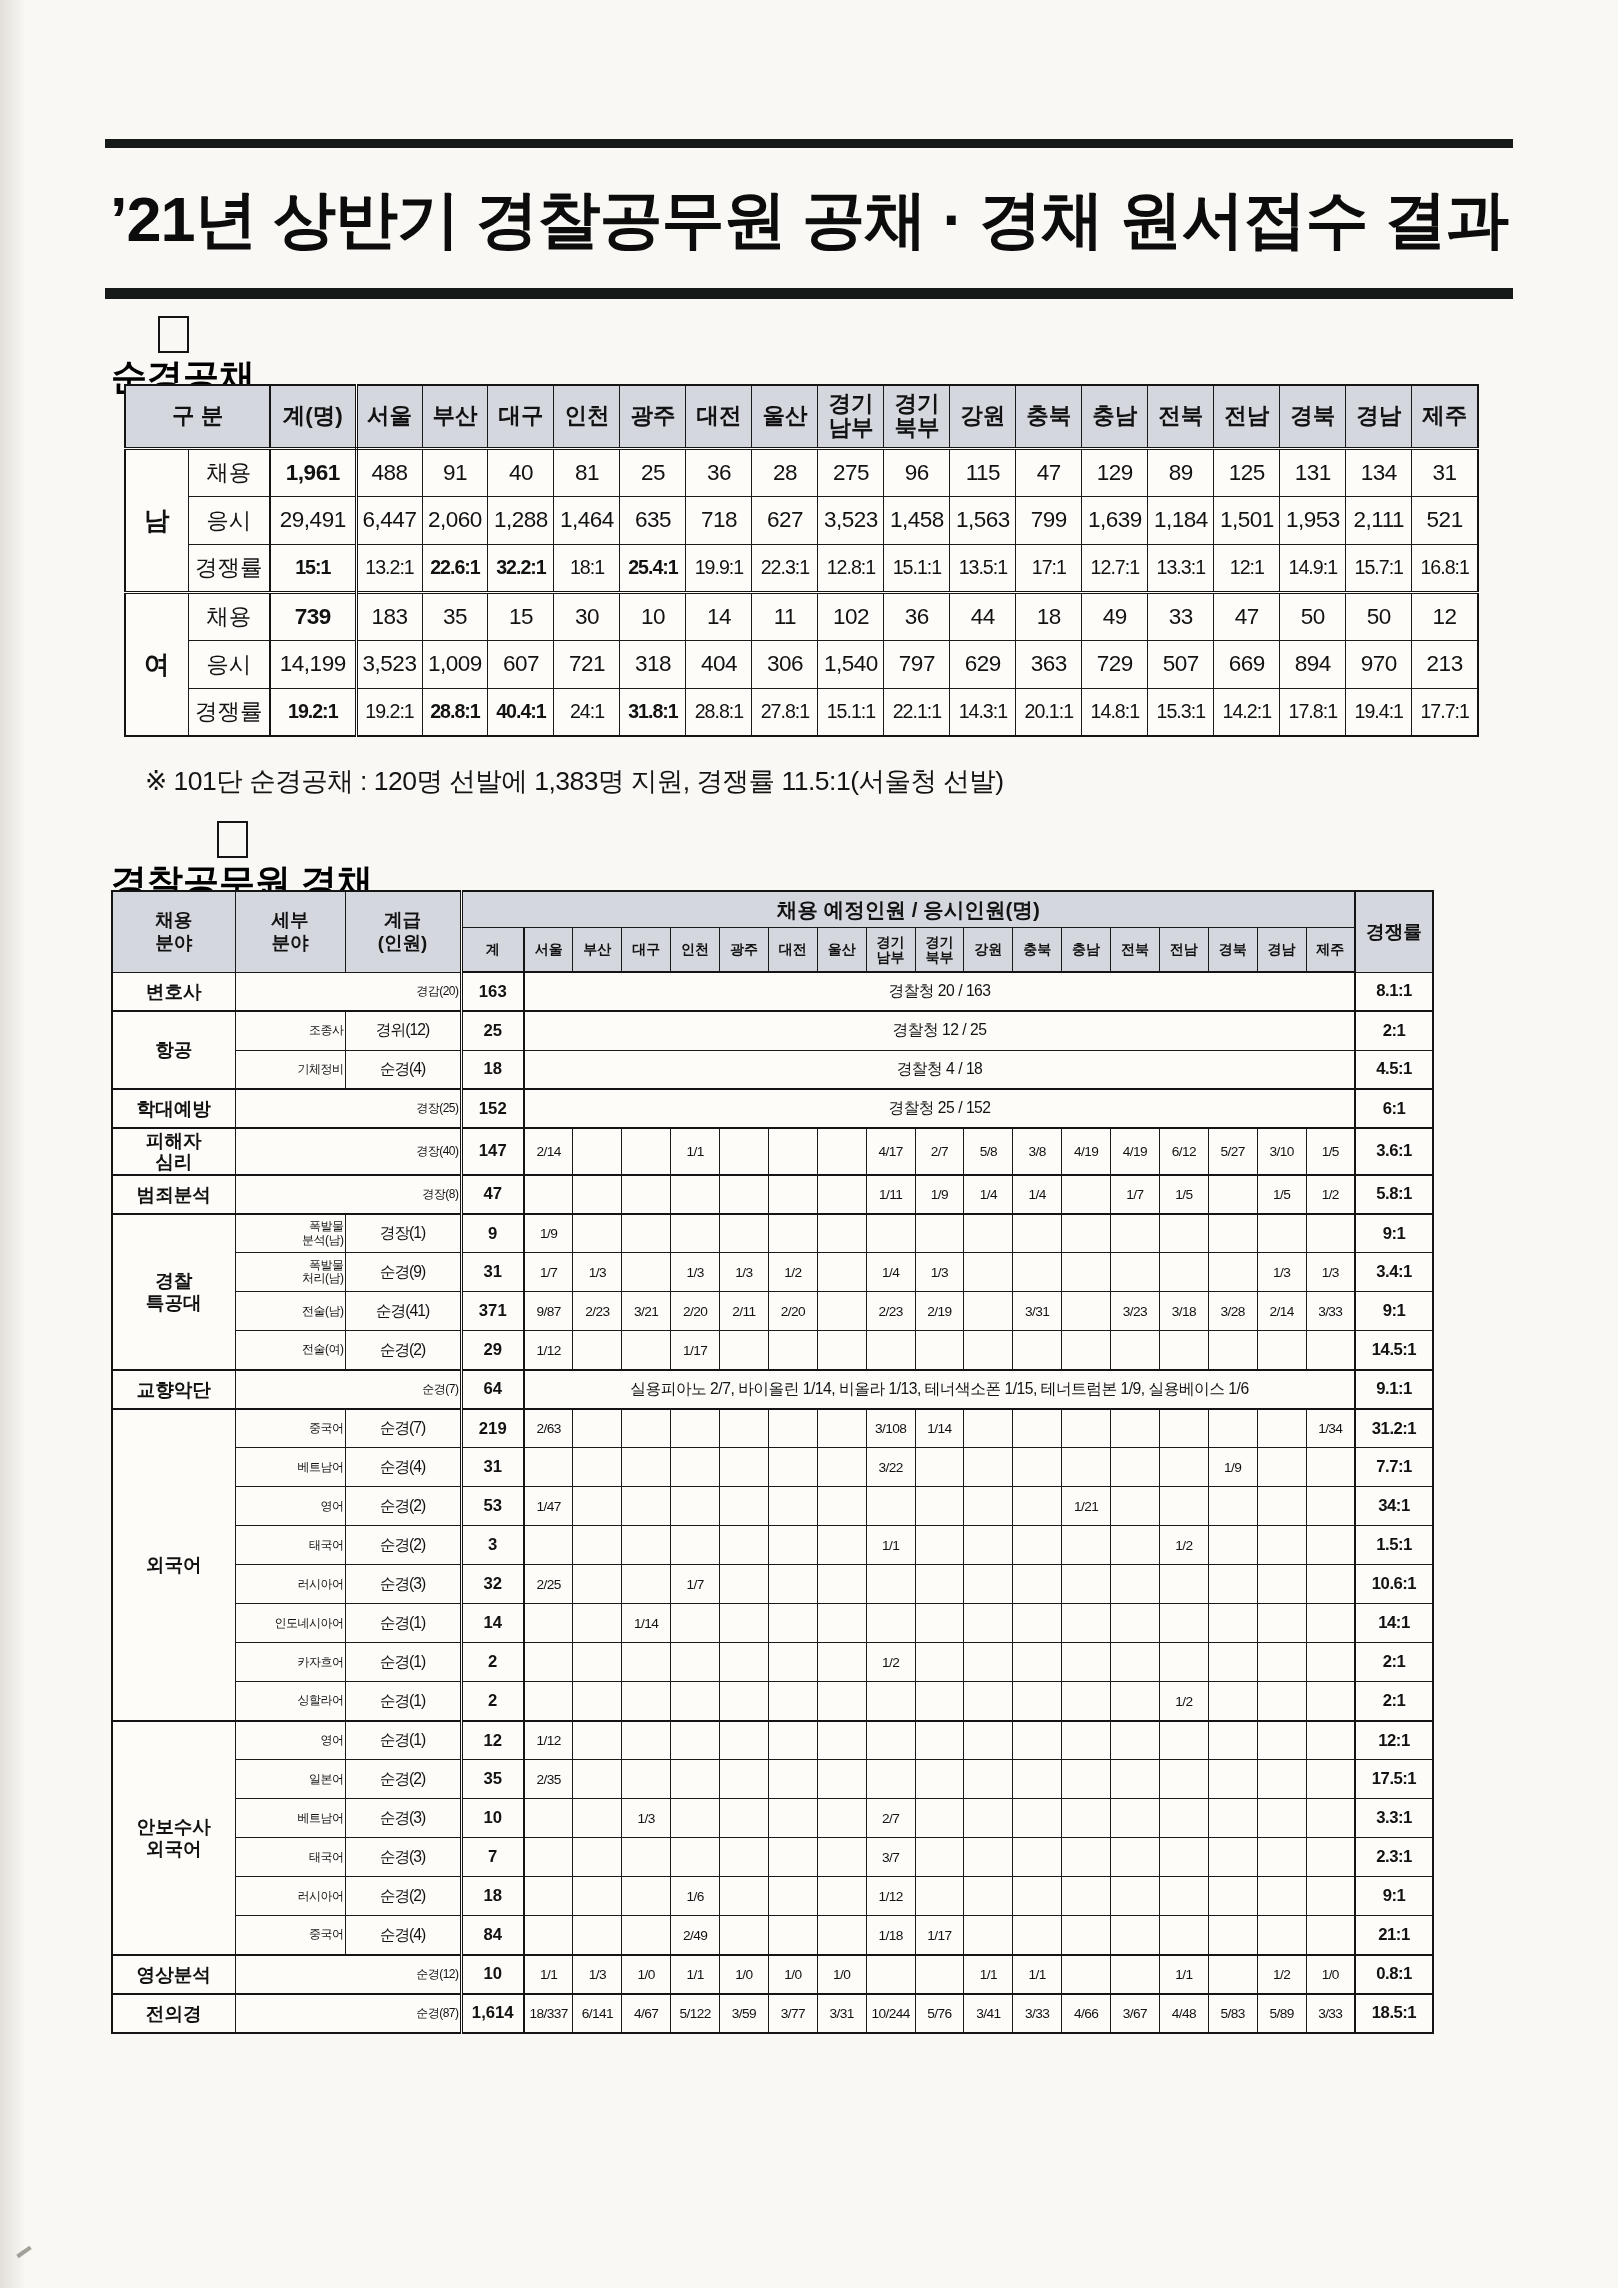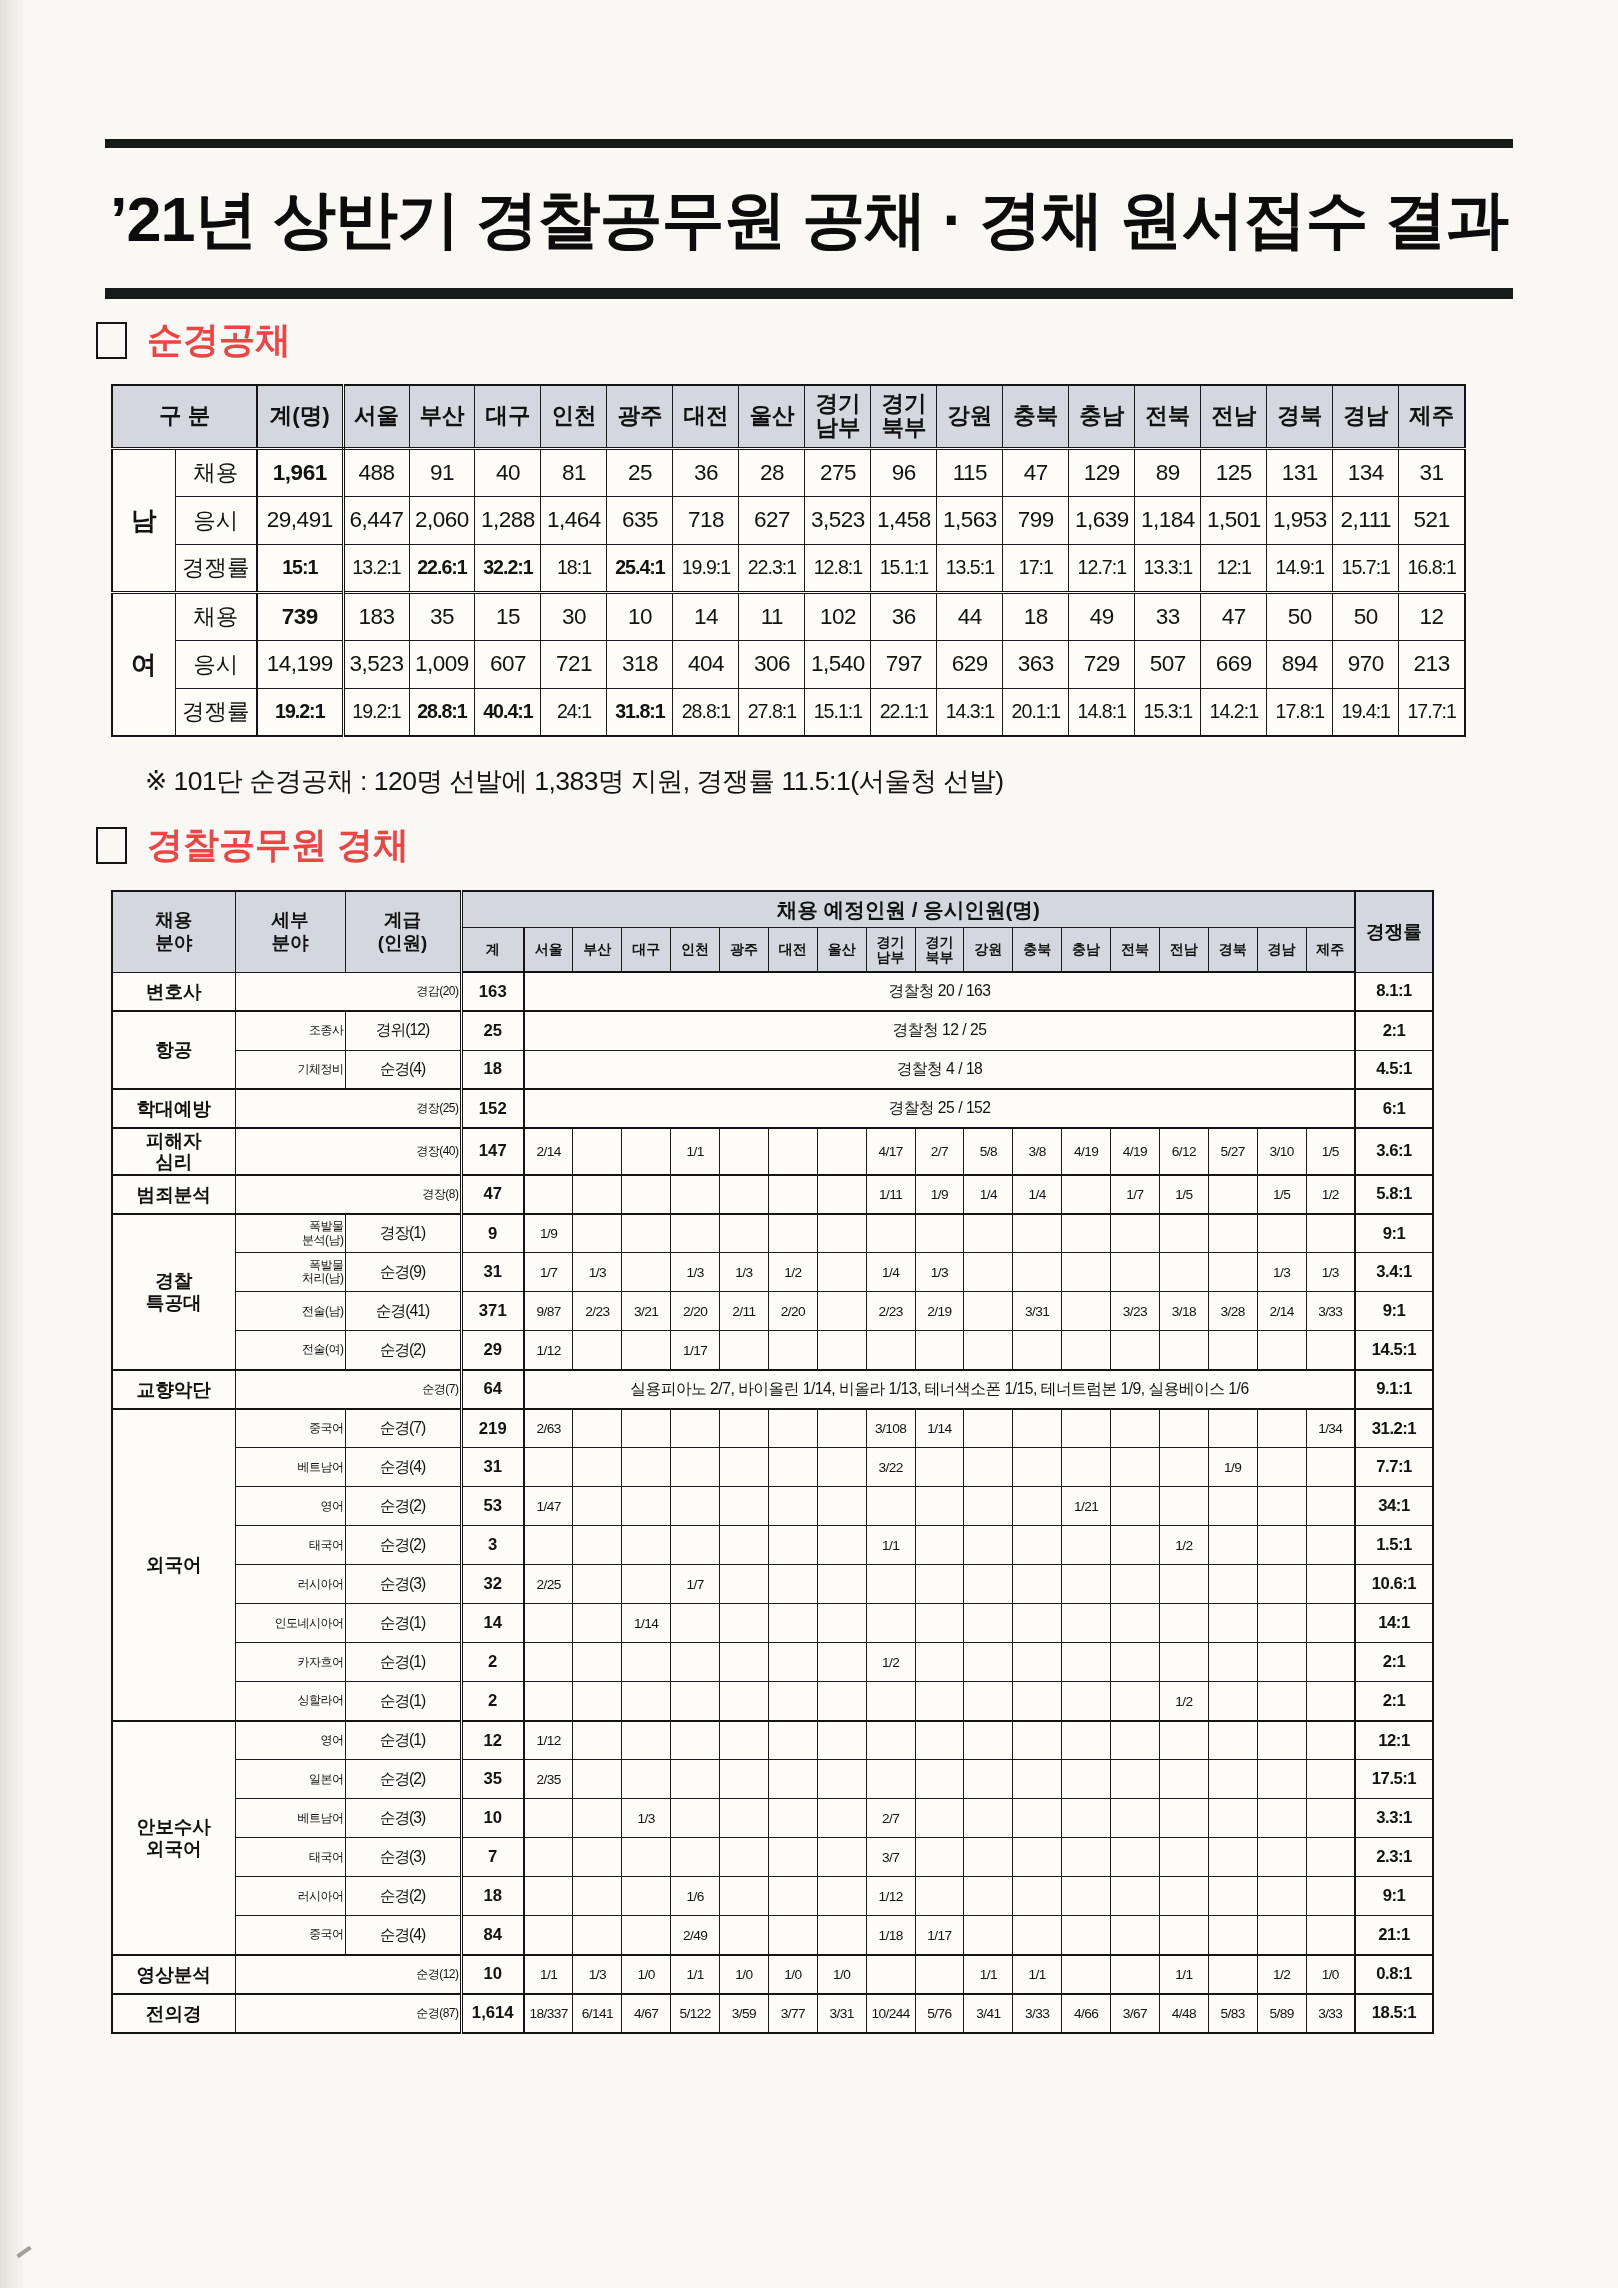--- a/index.html
+++ b/index.html
@@ -15,40 +15,40 @@
     background:#6a675f; transform:rotate(-35deg); opacity:.6; }
 
   
   #title-block { position:absolute; left:105px; top:139px; width:1408px; }
   .bar-top { height:8.8px;  background:#161b1a; }
   .bar-bottom { height:10.8px; background:#161b1a; }
   .doc-title { font-size:63px; font-weight:800; letter-spacing:-1px;
     text-align:center; padding:29px 0 25.5px 0; white-space:nowrap; color:#0c0c0c; }
 
   
-  .sec-heading { position:absolute; left:96px; font-size:36px; font-weight:800;
-    color:#ef4444; display:flex; align-items:center; }
+  .sec-heading { position:absolute; left:111px; font-size:36px; font-weight:800;
+    color:#000000; display:flex; align-items:center;flex-direction:column; }
   #heading1 { top:316px; }
   #heading2 { top:821px; }
   .bullet-box { display:inline-block; width:27.4px; height:33px;
     border:2.9px solid #141414; margin-right:19.6px; background:transparent; }
 
   
   #note { position:absolute; left:145px; top:763px; font-size:26.5px;
     letter-spacing:-0.5px; color:#141414; white-space:nowrap; }
 
   
   table { border-collapse:collapse; table-layout:fixed; background:#fdfcf9; }
   th,td { border:1px solid #1a1a1a; text-align:center; vertical-align:middle;
     padding:1px; overflow:hidden; }
   thead th { background:#d4d8de; }
   .bold { font-weight:700 !important; }
 
   
-  #table1 { position:absolute; left:111px; top:384px; }
+  #table1 { position:absolute; left:124px; top:384px; }
   .t1 { width:1355px; border:2.9px solid #141414; }
   .t1 thead tr { height:63px; }
   .t1 thead th { font-size:22.5px; font-weight:700; line-height:1.08; border-bottom:3.9px double #141414; }
   .t1 tbody tr { height:48px; }
   .t1 .glabel { font-size:25.5px; font-weight:600; background:#fdfcf9; }
   .t1 .rlabel { font-size:22.5px; font-weight:500; }
   .t1 .num { font-size:22.5px; letter-spacing:-0.5px; font-weight:400; }
   .t1 .num.sm { font-size:19.6px; letter-spacing:-1px; }
   .t1 .tcol { border-left:2px solid #141414; border-right:3.9px double #141414; }
   .t1 tr.gsep td { border-top:3.9px double #141414; }

